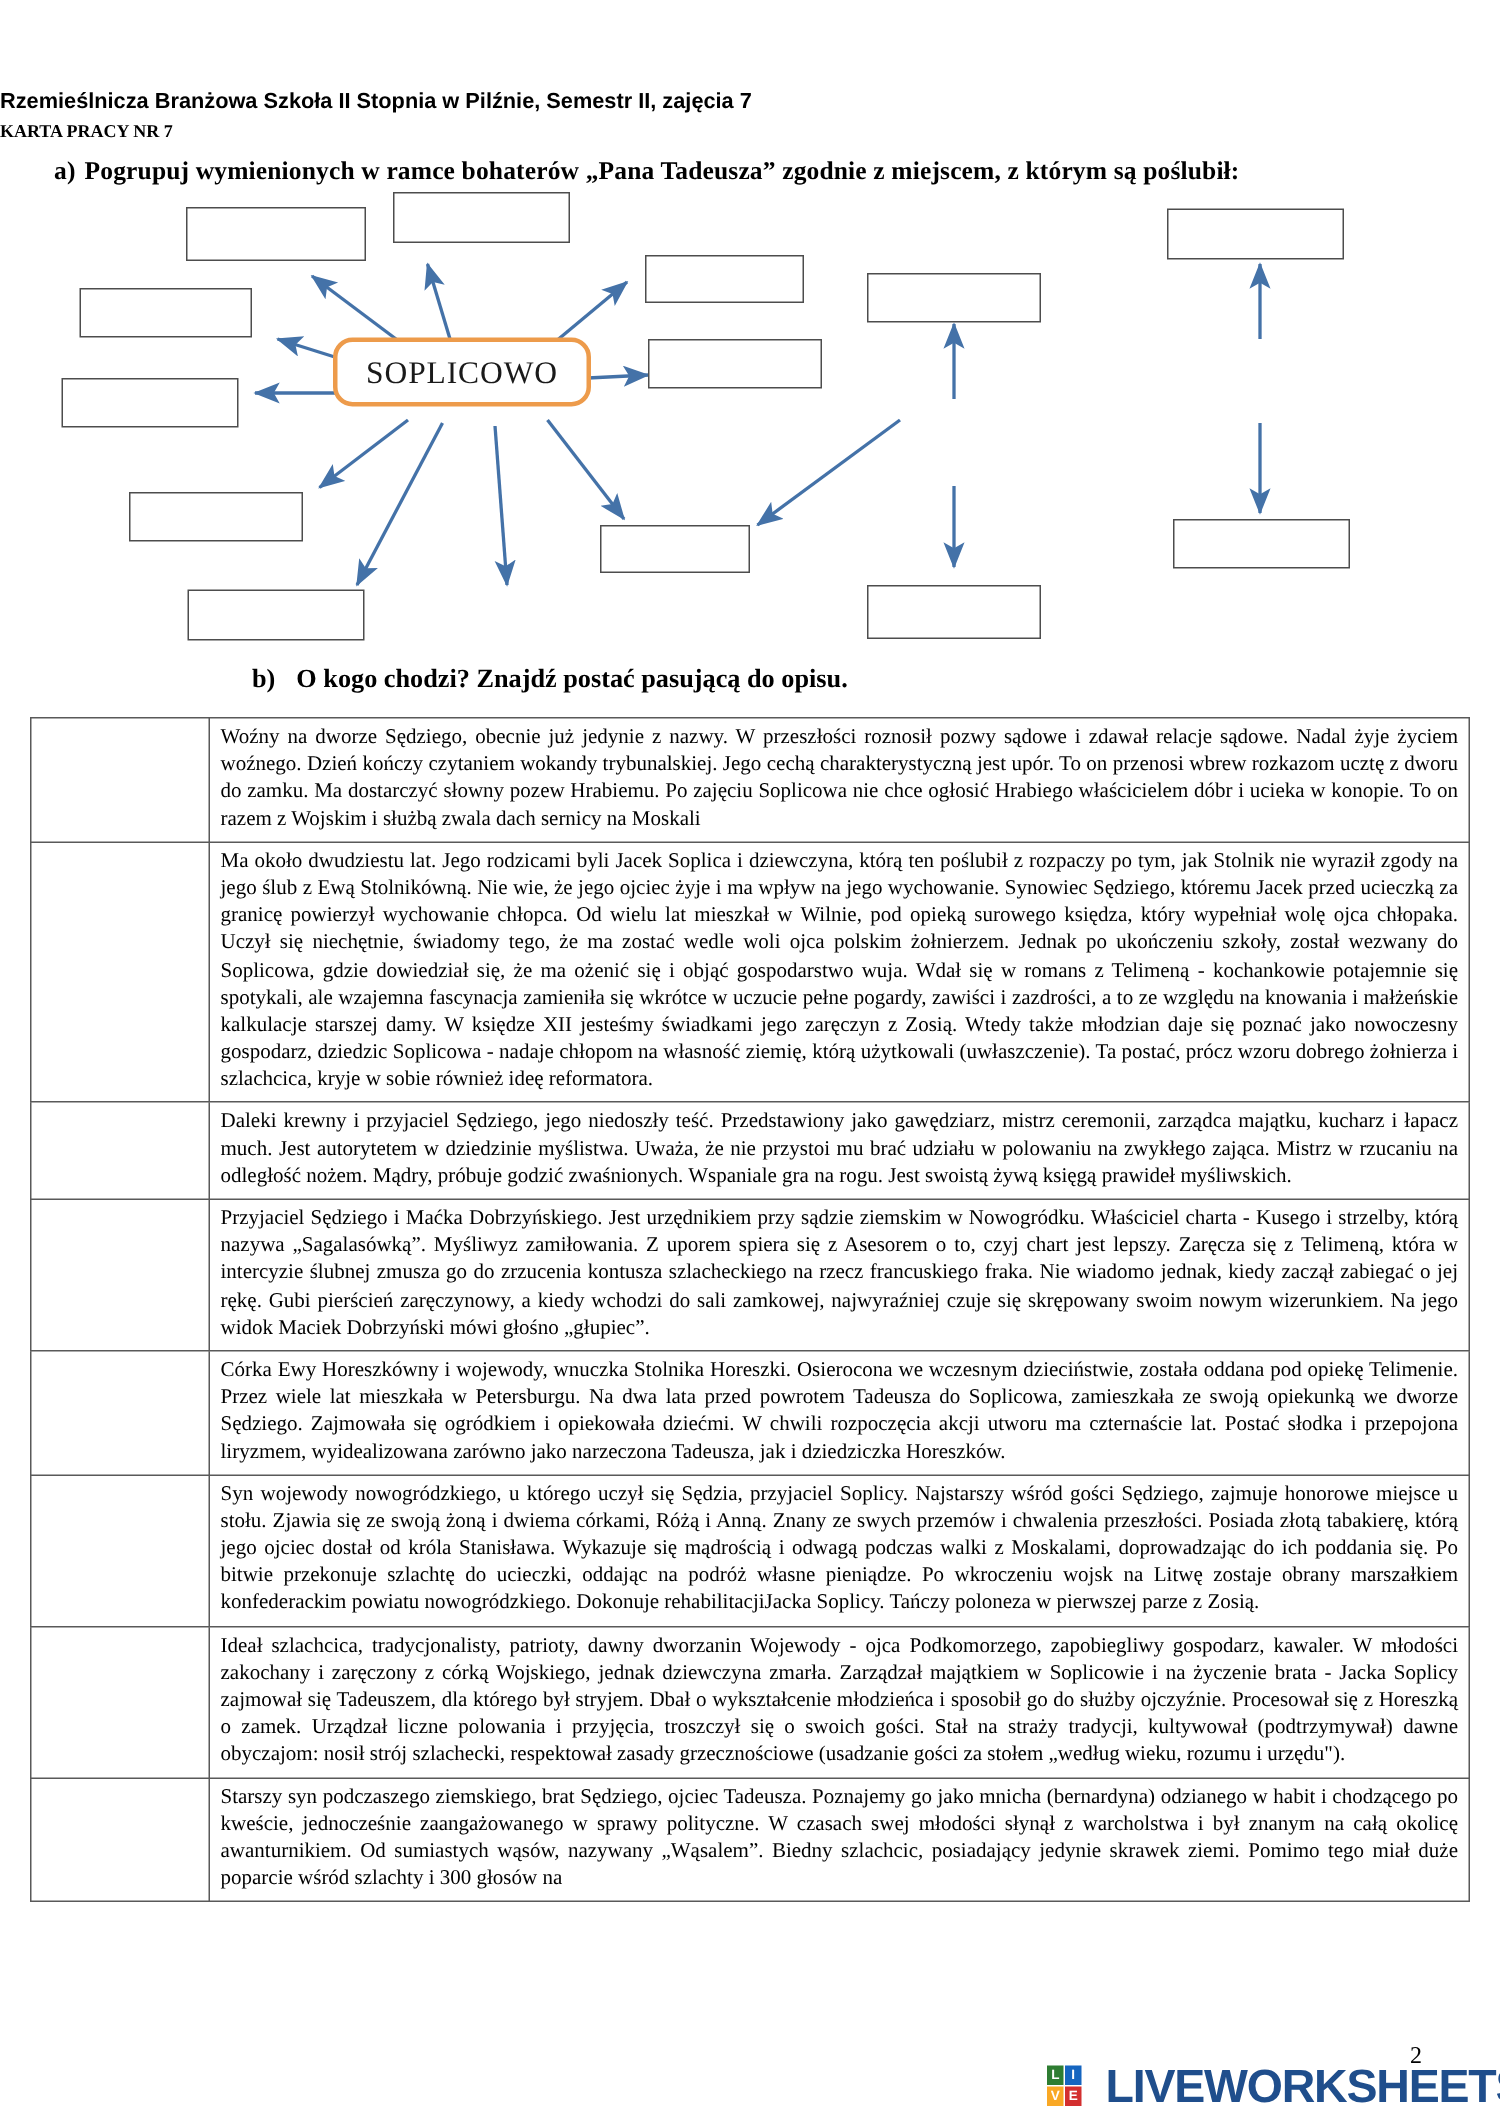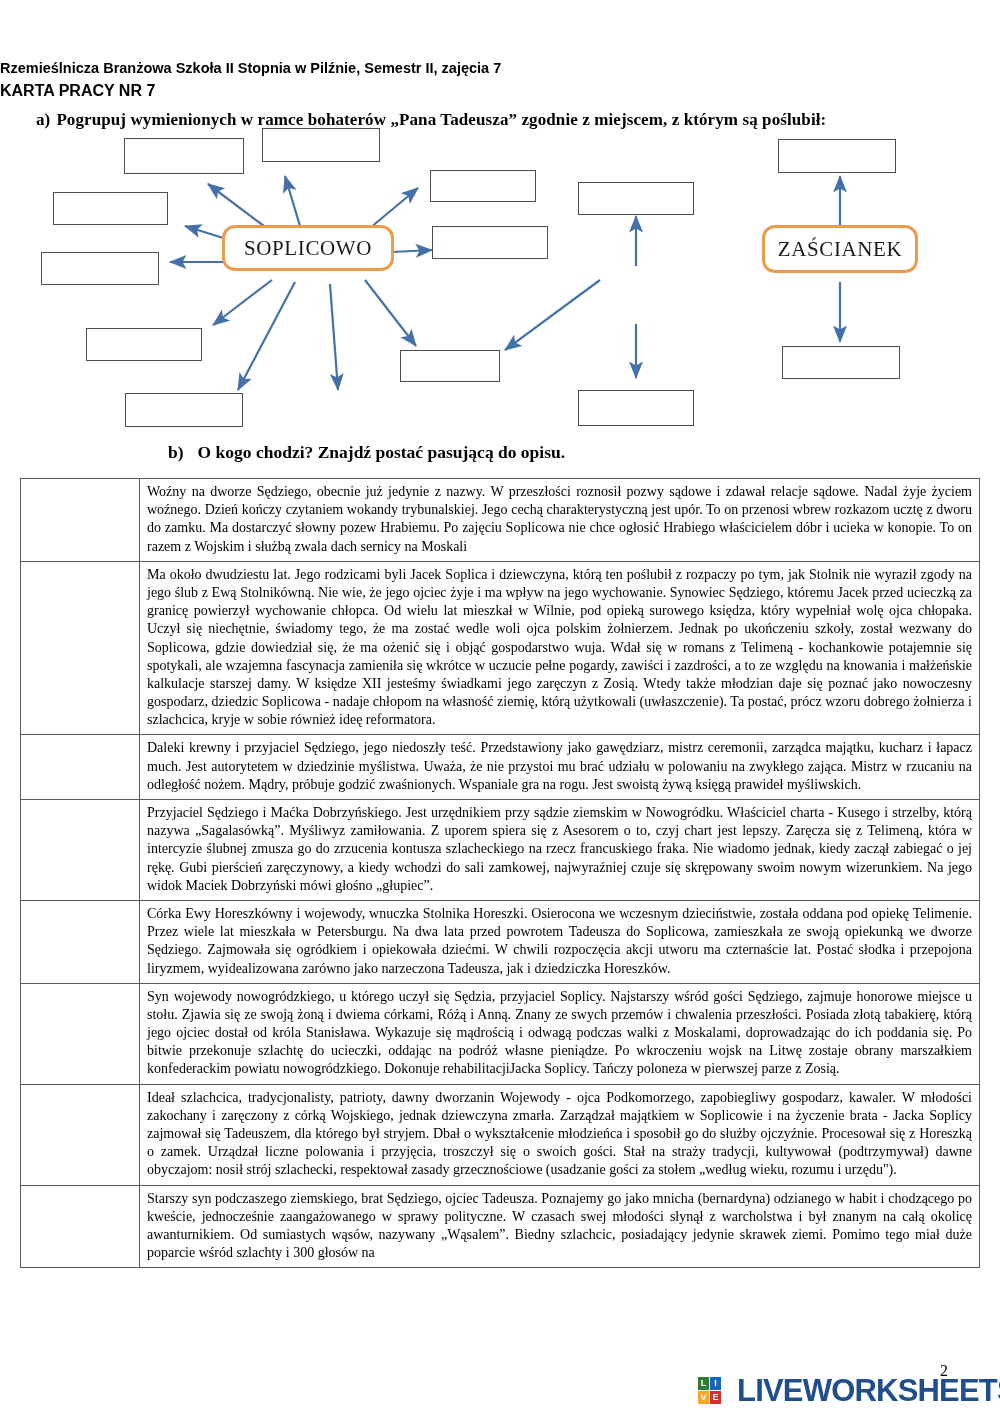--- a/index.html
+++ b/index.html
@@ -18,21 +18,21 @@
 
   
   .header {
     text-align: left;
     font-family: "Liberation Sans", sans-serif;
     font-weight: bold;
     font-size: 14.5px;
     padding-top: 58px;
     line-height: 1.45;
   }
-  .header .line2 { font-size: 16px; }
+  .header .line2 { font-size: 12px; font-family: Liberation Serif, serif; }
 
   
   .task-a {
     font-weight: bold;
     font-size: 17px;
     margin: 8px 0 0 36px;
     letter-spacing: 0.1px;
   }
   .task-a .marker { margin-right: 6px; }
 
@@ -198,23 +198,20 @@
   <div class="node-box" style="left:578px; top:262px; width:116px; height:36px;"></div>
 
   <div class="node-box" style="left:578px; top:54px;  width:116px; height:33px;"></div>
 
   <div class="node-box" style="left:778px; top:11px;  width:118px; height:34px;"></div>
   <div class="node-box" style="left:782px; top:218px; width:118px; height:33px;"></div>
 
   <div class="hub" style="left:222px; top:97px; width:172px; height:46px;">
     <span>SOPLICOWO</span>
   </div>
-  <div class="hub" style="left:762px; top:97px; width:156px; height:48px;">
-    <span>ZAŚCIANEK</span>
-  </div>
 </div>
 
 <div class="task-b">
   <span class="marker">b)</span><span>O kogo chodzi? Znajdź postać pasującą do opisu.</span>
 </div>
 
 <table class="desc-table">
   <tbody>
     <tr>
       <td class="answer-cell"></td>

